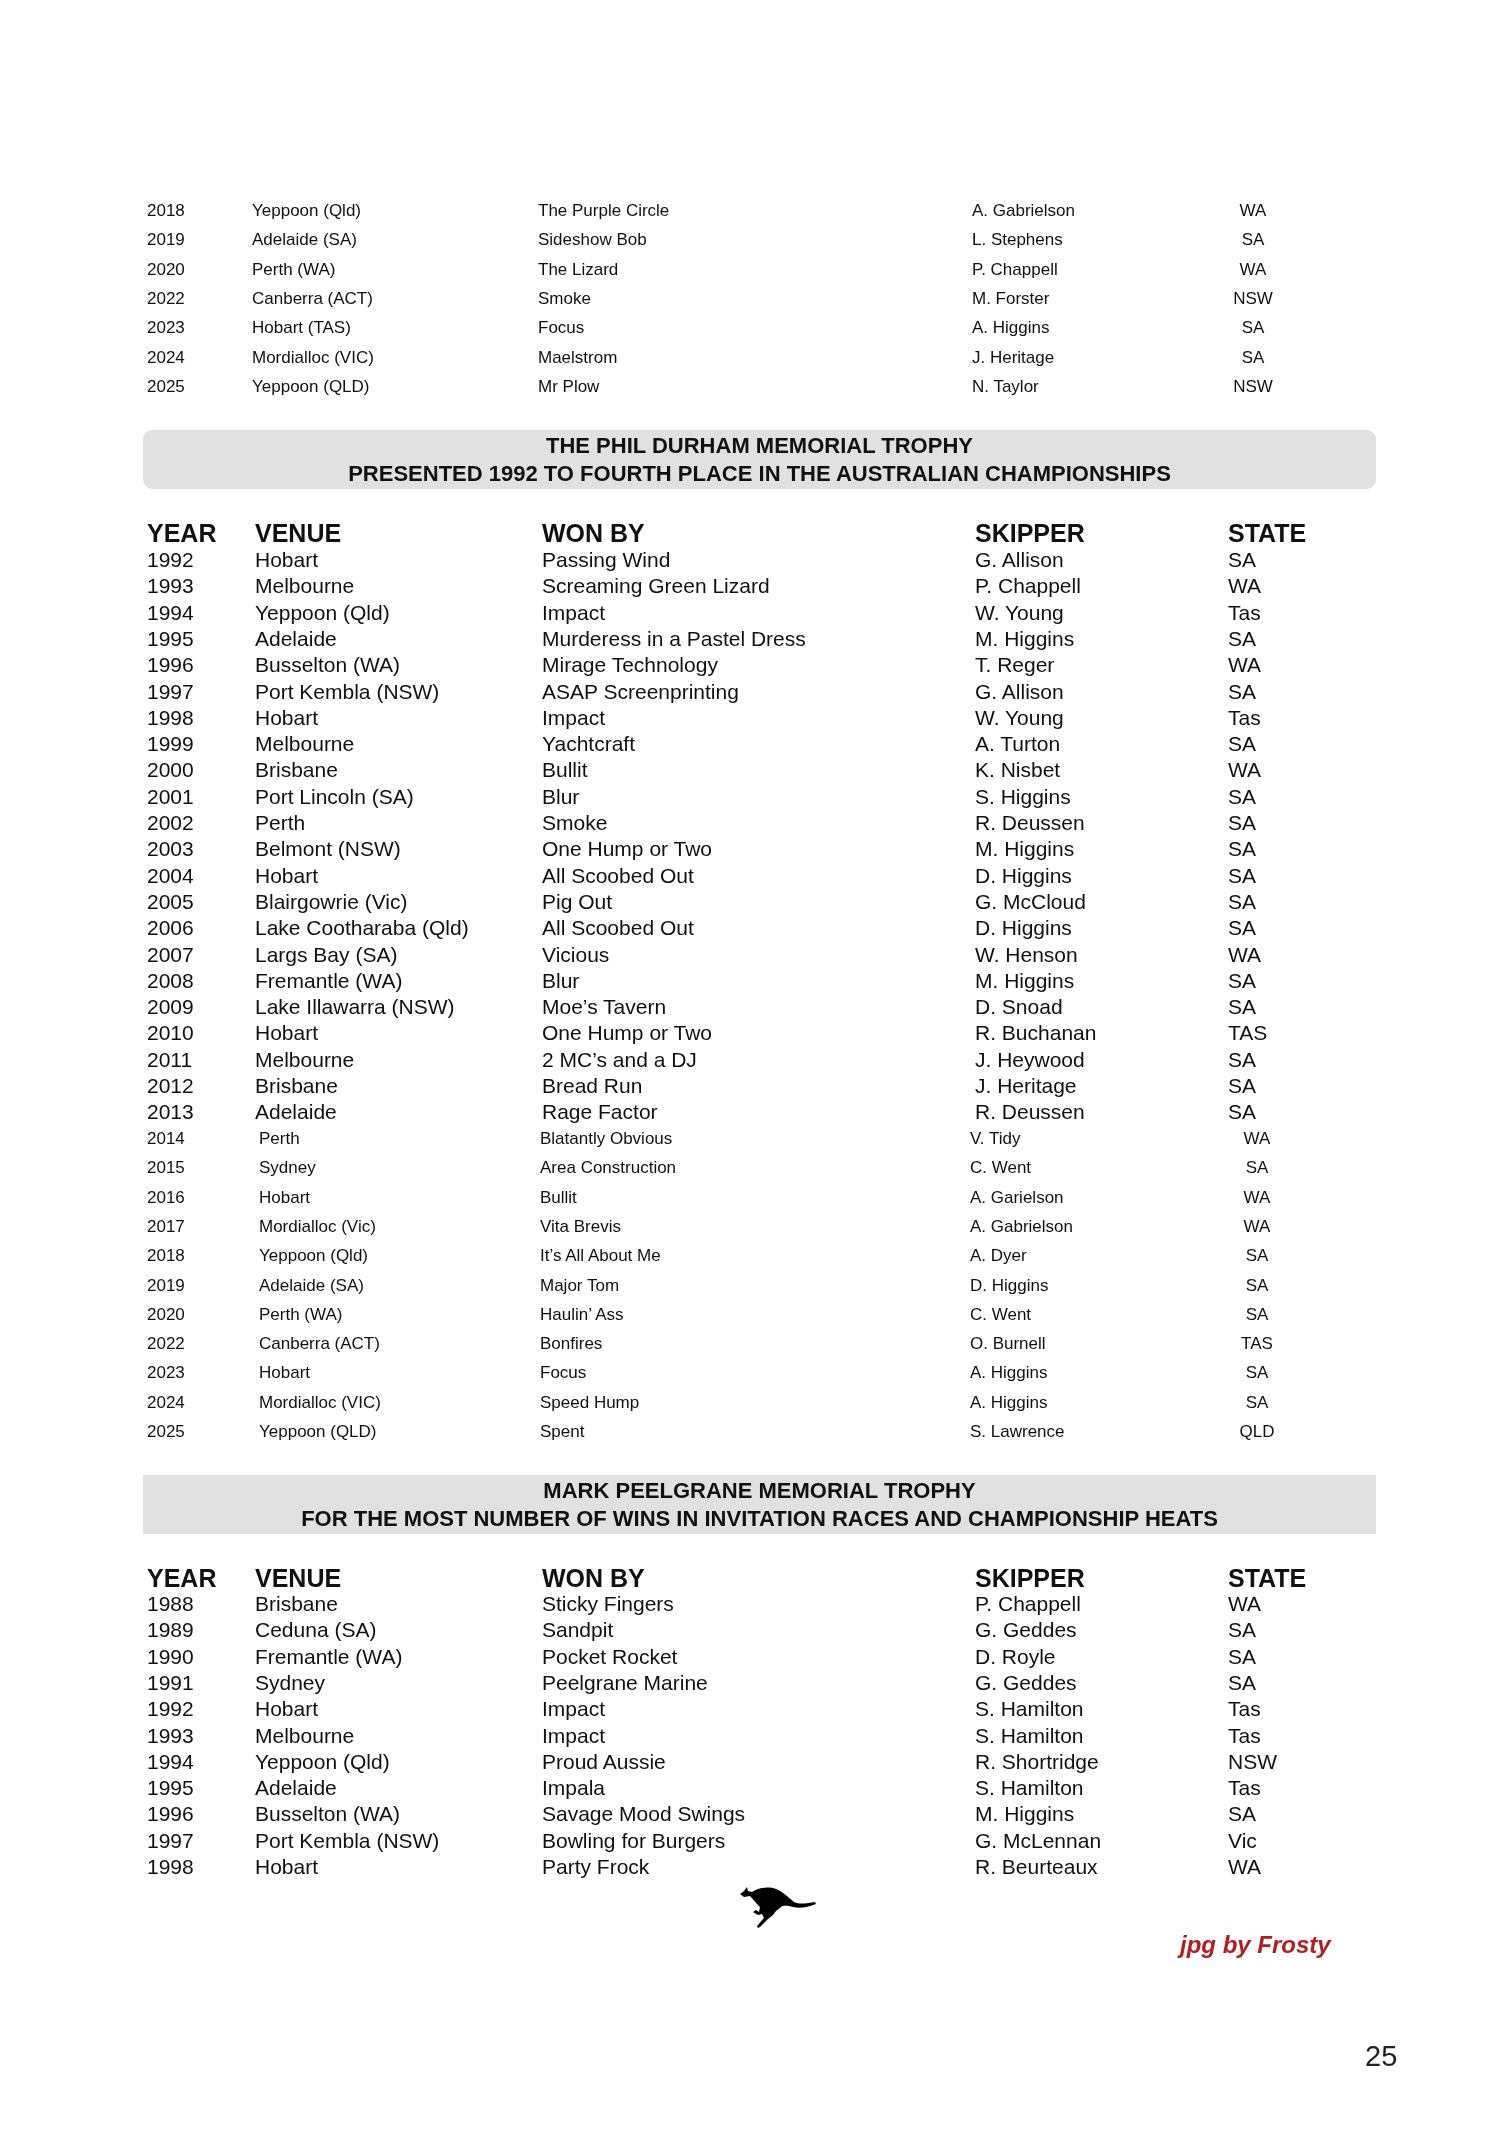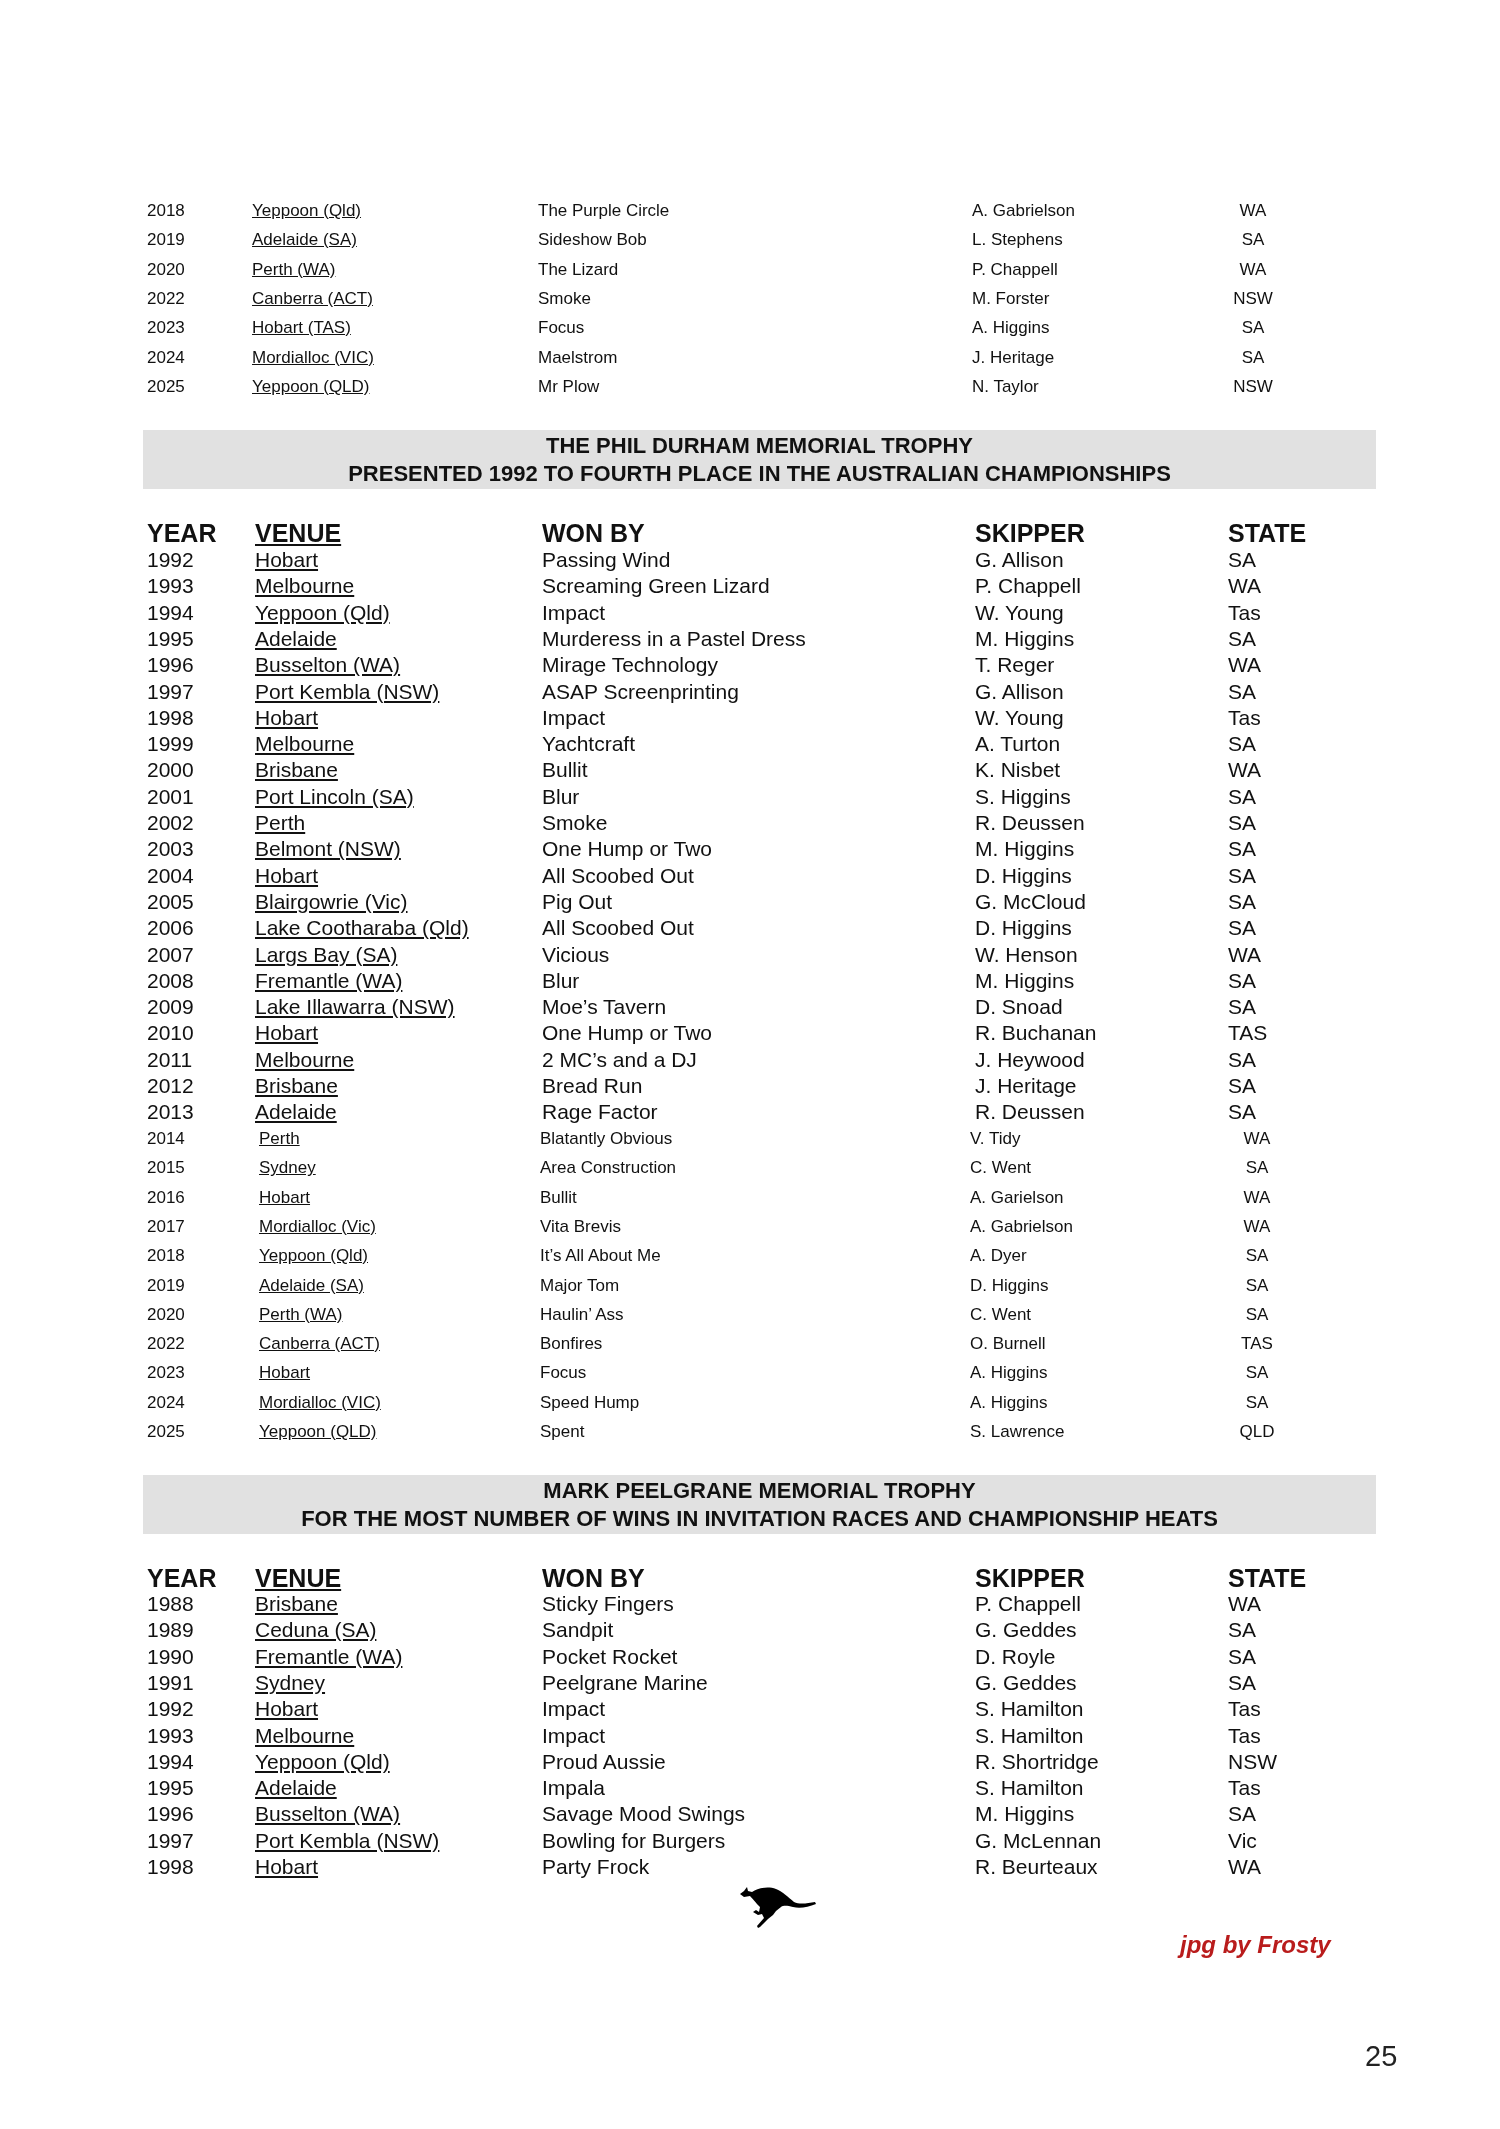--- a/index.html
+++ b/index.html
@@ -1,21 +1,21 @@
 <!DOCTYPE html>
 <html><head>
 <meta charset="utf-8">
 <style>
   html, body { margin:0; padding:0; background:#ffffff; }
   body { width:1500px; height:2129px; position:relative; overflow:hidden; font-family:"Liberation Sans", sans-serif; color:#111; }
   .tbl { position:absolute; left:0; width:1500px; }
   .row { position:absolute; left:0; width:1500px; white-space:nowrap; }
   .row span { position:absolute; top:0; }
   .c-year { left:147px; }
-  .c-venue { left:255px;text-decoration:underline; }
+  .c-venue { left:255px; }
   .c-won { left:542px; }
   .c-skip { left:975px; }
   .c-state { left:1228px; }
   .big { font-size:17px; line-height:29px; height:29px;padding-left:48px; }
   .small { font-size:21px; line-height:26px; height:26px; }
   .hdr { font-size:25px; font-weight:bold; line-height:28px; height:28px; }
   .top .c-venue { left:252px; }
   .top .c-won { left:538px; }
   .top .c-skip { left:972px; }
   .top .c-state { left:1218px; width:70px; text-align:center; }
@@ -77,21 +77,21 @@
     </div>
     <div class="row big" style="top: 371.8px;">
       <span class="c-year">2025</span>
       <span class="c-venue">Yeppoon (QLD)</span>
       <span class="c-won">Mr Plow</span>
       <span class="c-skip">N. Taylor</span>
       <span class="c-state">NSW</span>
     </div>
   </div>
 
-<div class="band" style="top:430px;height:57px;">
+<div class="band" style="top:430px;height:57px;border-radius:9px;">
   <div>THE PHIL DURHAM MEMORIAL TROPHY</div>
   <div>PRESENTED 1992 TO FOURTH PLACE IN THE AUSTRALIAN CHAMPIONSHIPS</div>
 </div>
 
 <div class="row hdr" style="top:519px;">
   <span class="c-year">YEAR</span>
   <span class="c-venue">VENUE</span>
   <span class="c-won">WON BY</span>
   <span class="c-skip">SKIPPER</span>
   <span class="c-state">STATE</span>

